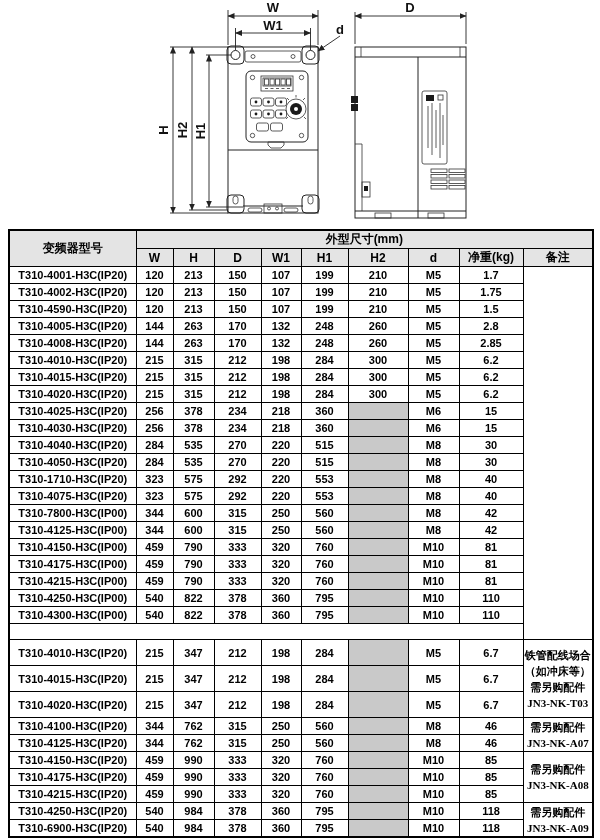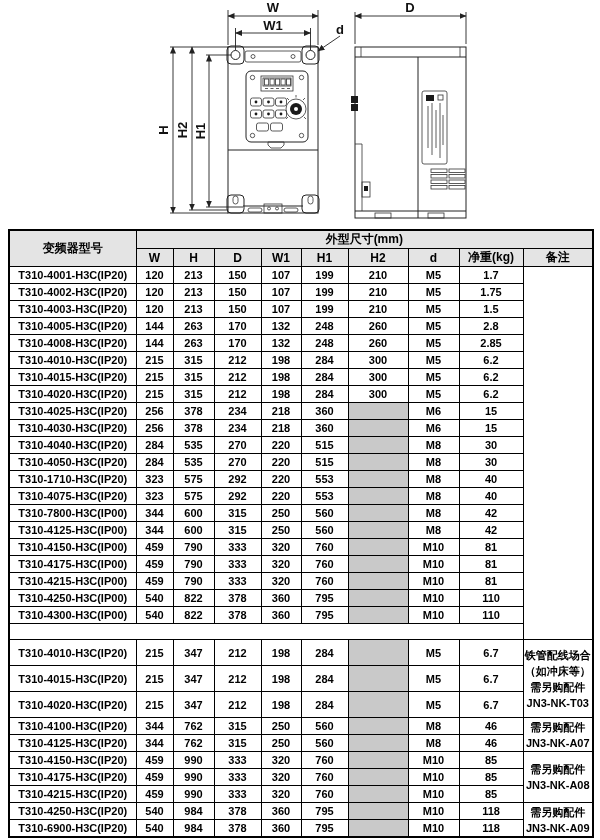--- a/index.html
+++ b/index.html
@@ -15,21 +15,21 @@
   
   table.spec{position:absolute;left:8px;top:229px;width:584px;border-collapse:collapse;
              table-layout:fixed;border:2px solid #000;font-weight:bold;padding-left:8px;}
   table.spec th,table.spec td{border:1px solid #000;padding:0;text-align:center;
              overflow:hidden;white-space:nowrap;font-size:11px;}
   table.spec th{background:#e4e4e4;font-size:12px;height:16px;}
   tr.r td{height:16px;}
   tr.tall td{height:25px;}
   td.model{text-align:left;padding-left:5px;font-size:11px;}
   td.shaded{background:#c9c9c9;}
-  td.remark{font-size:11px;line-height:16px;white-space:normal;}
+  td.remark{font-size:11px;line-height:16px;white-space:normal;font-family:Liberation Serif, serif;}
   td.gapcell{height:15px;}
 </style>
 </head>
 <body>
 
 <div class="page">
 
   <svg class="diagram" width="600" height="228" viewBox="0 0 600 228">
     <defs>
       <marker id="ar" markerWidth="9" markerHeight="8" refX="6.5" refY="3" orient="auto-start-reverse" markerUnits="userSpaceOnUse">
@@ -220,21 +220,21 @@
           <td>120</td>
           <td>213</td>
           <td>150</td>
           <td>107</td>
           <td>199</td>
           <td>210</td>
           <td>M5</td>
           <td>1.75</td>
         </tr>
         <tr class="r">
-          <td class="model">T310-4003-H3C(IP20)</td>
+          <td class="model">T310-4590-H3C(IP20)</td>
           <td>120</td>
           <td>213</td>
           <td>150</td>
           <td>107</td>
           <td>199</td>
           <td>210</td>
           <td>M5</td>
           <td>1.5</td>
         </tr>
         <tr class="r">

